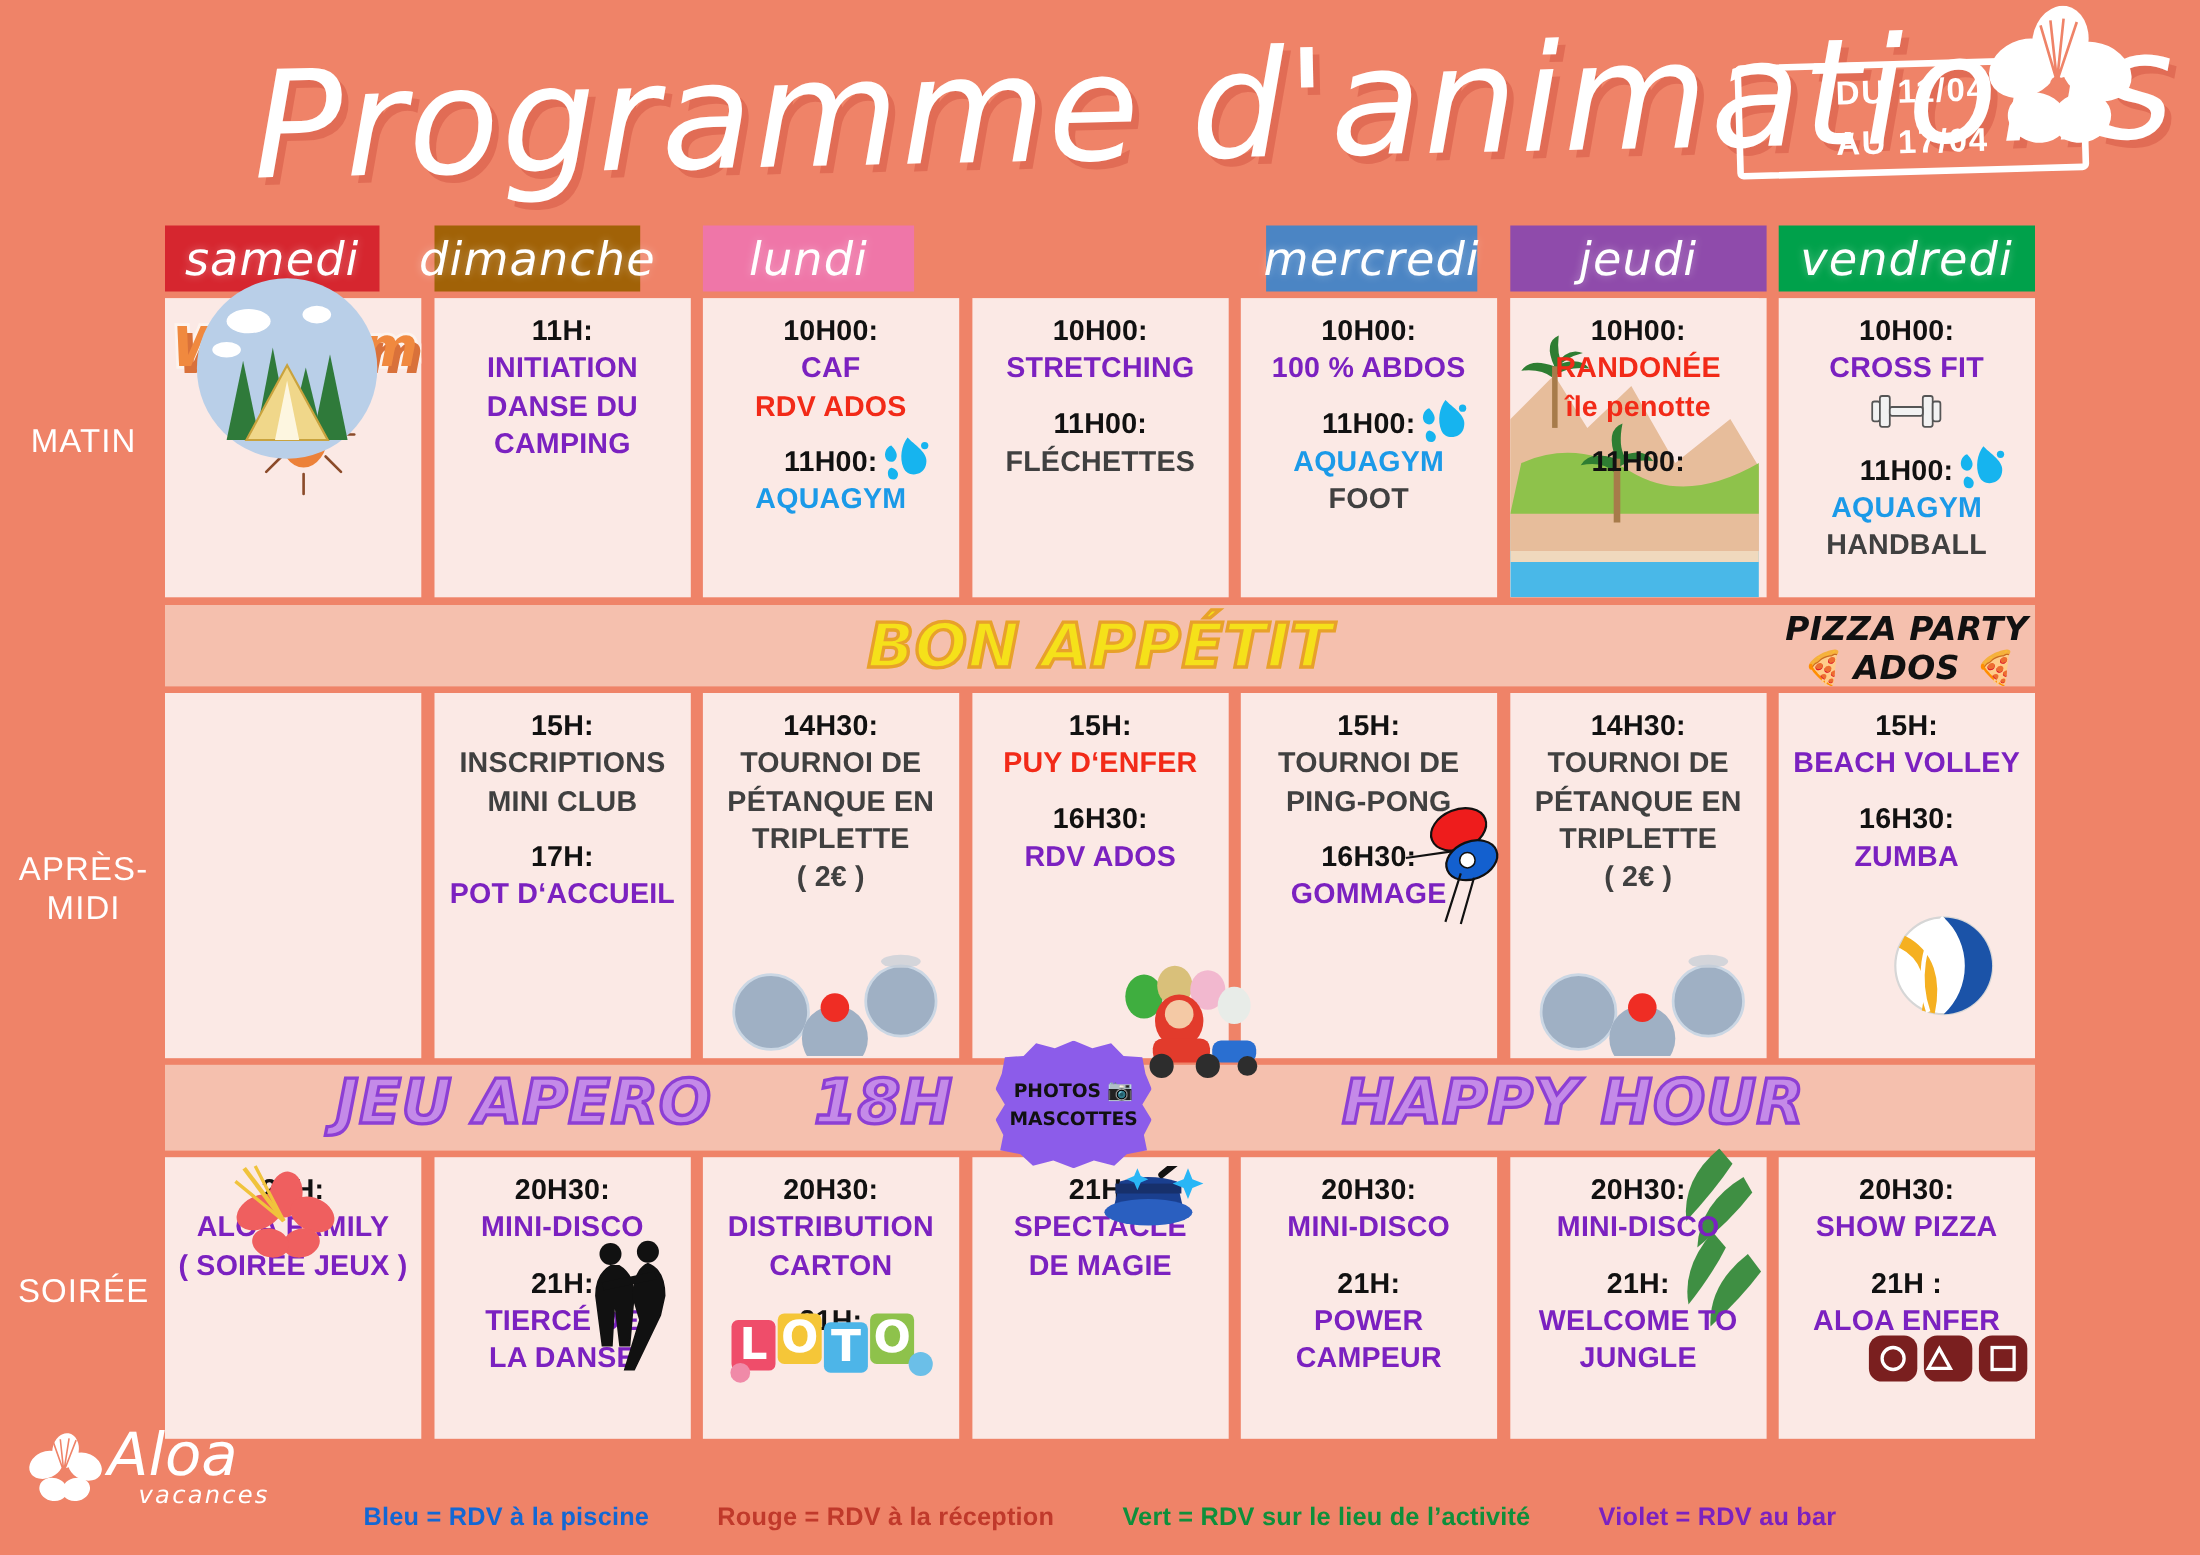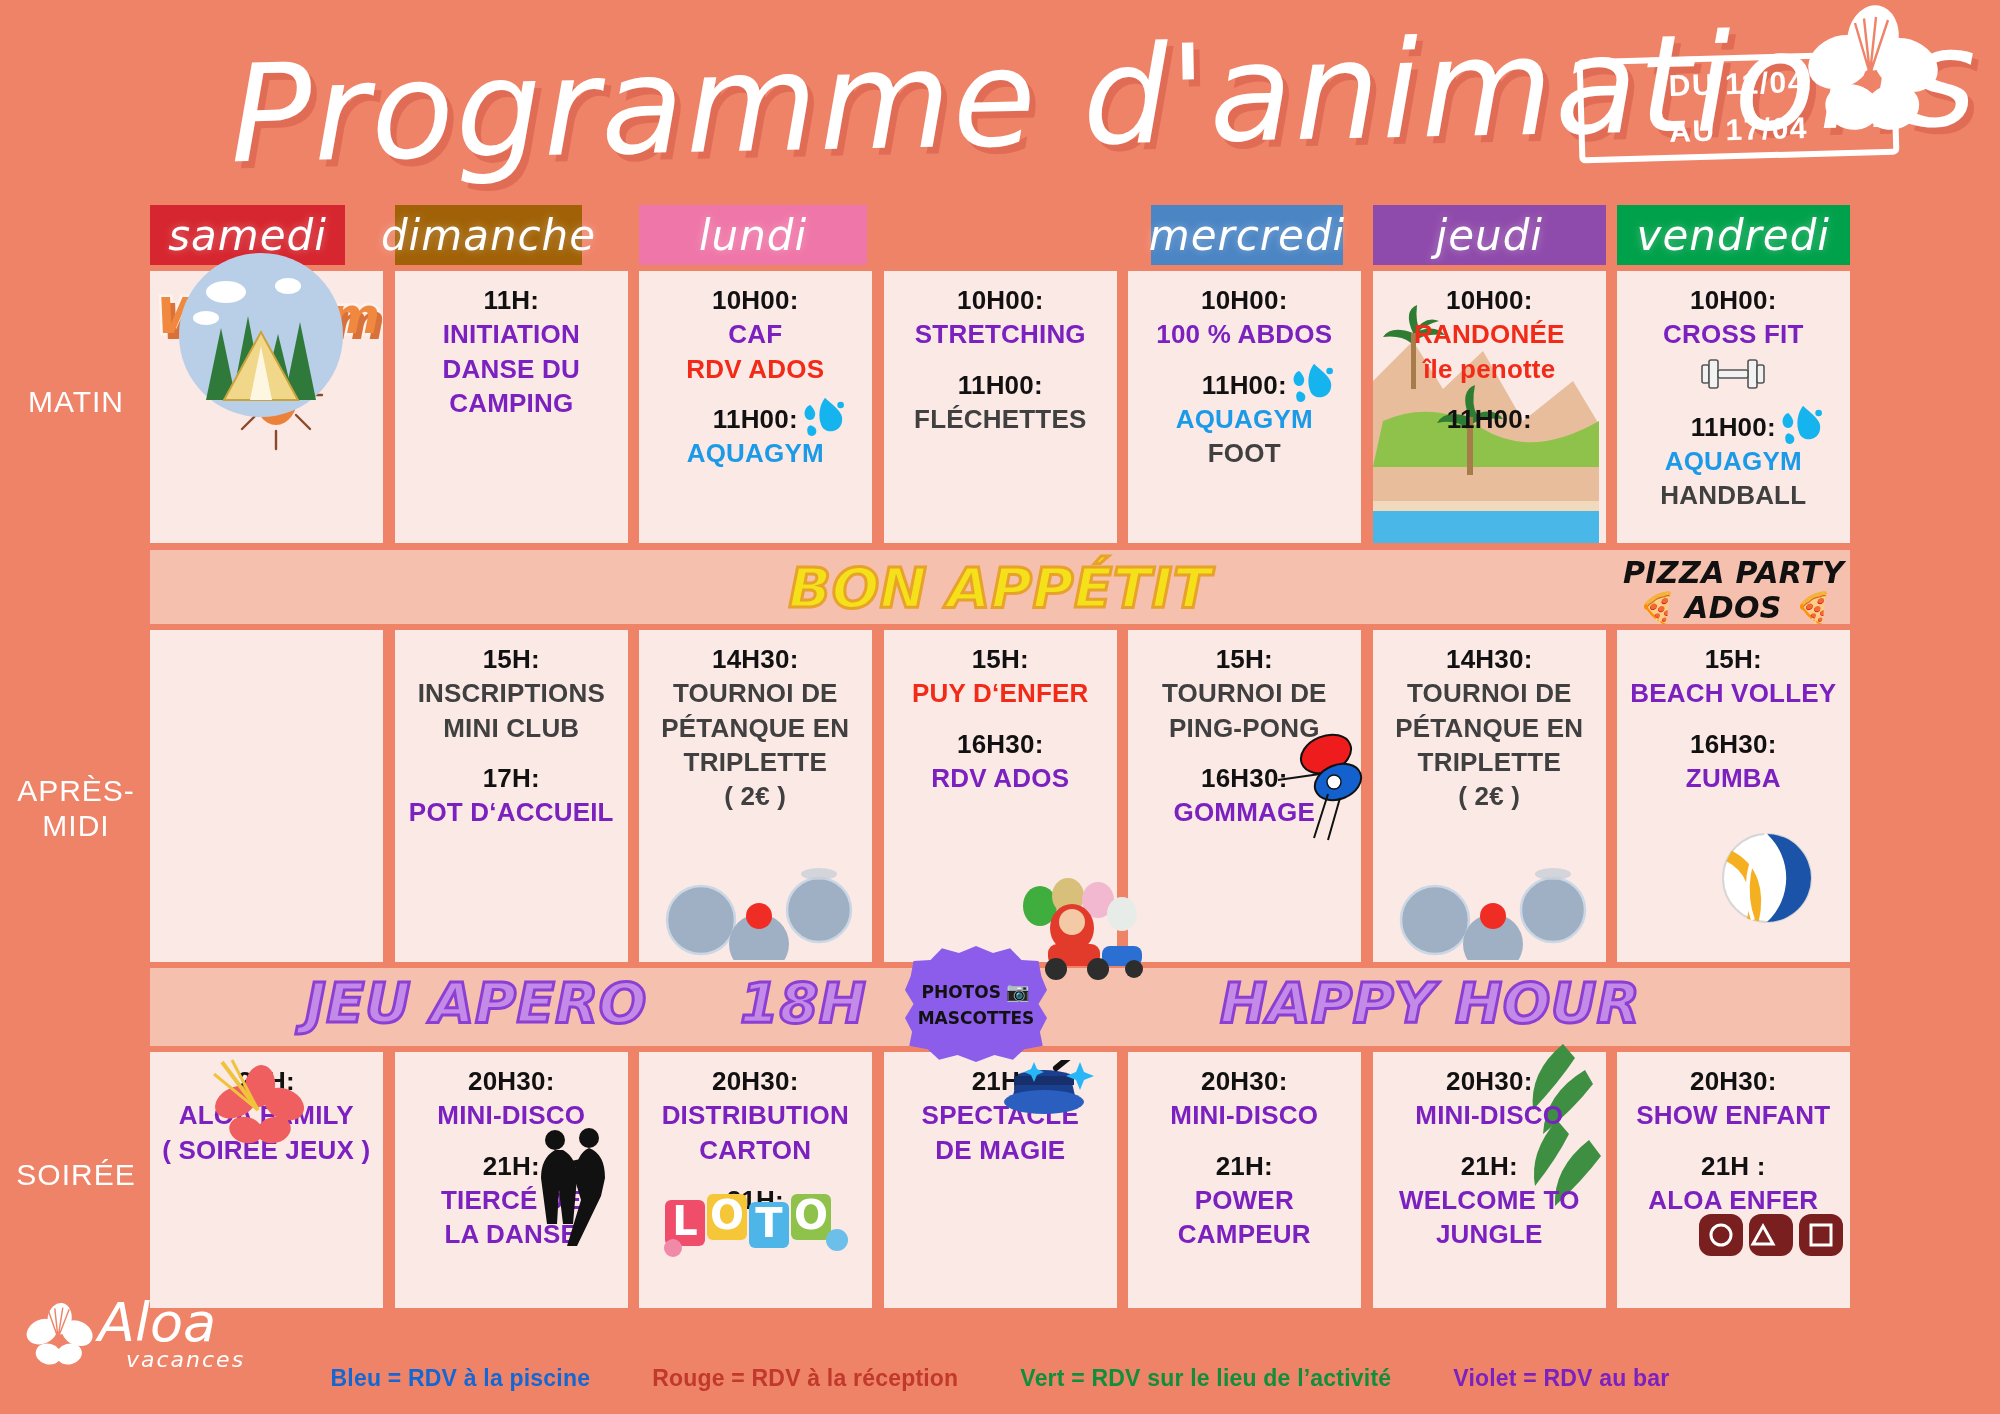--- a/index.html
+++ b/index.html
@@ -208,21 +208,21 @@
 </div>
 
 <div id="grid">
 
 <div class="day-cell" style="left: 0px; width: 195px; background: rgb(214, 38, 47);">
       <div class="day-name">samedi</div>
     </div>
     <div class="day-cell" style="left: 245px; width: 187px; background: #a16207;">
       <div class="day-name">dimanche</div>
     </div>
-    <div class="day-cell" style="left: 489px; width: 228px; background: rgb(239, 118, 168);">
+    <div class="day-cell" style="left: 489px; width: 192px; background: rgb(239, 118, 168);">
       <div class="day-name">lundi</div>
     </div>
     <div class="day-cell" style="left: 978px; width: 192px; background: rgb(75, 133, 196); margin-left: 23px;">
       <div class="day-name">mercredi</div>
     </div>
     <div class="day-cell" style="left: 1223px; width: 232.571px; background: rgb(143, 75, 171); text-align: center;">
       <div class="day-name">jeudi</div>
     </div>
     <div class="day-cell" style="left: 1467px; width: 232.571px; background: rgb(0, 161, 75);">
       <div class="day-name">vendredi</div>
@@ -437,21 +437,21 @@
         <div class="act c-violet">MINI-DISCO</div>
         <div class="gap"></div>
         <div class="time">21H:</div>
         <div class="act c-violet">WELCOME TO</div>
         <div class="act c-violet">JUNGLE</div>
       </div>
     </div>
     <div class="cell" style="left: 1467px; top: 847px; width: 232.571px; height: 256px;">
       <div class="cell-inner">
         <div class="time">20H30:</div>
-        <div class="act c-violet">SHOW ENFANT</div>
+        <div class="act c-violet">SHOW PIZZA</div>
         <div class="gap"></div>
         <div class="time">21H :</div>
         <div class="act c-violet">ALOA ENFER</div>
       </div>
     </div>
     <div class="band" style="top: 345px; height: 74px;">
       <span class="band-text band-yellow">BON APPÉTIT</span>
       <div class="pizza-party">
         <div>PIZZA PARTY</div>
         <div><span>🍕</span> ADOS <span>🍕</span></div>

